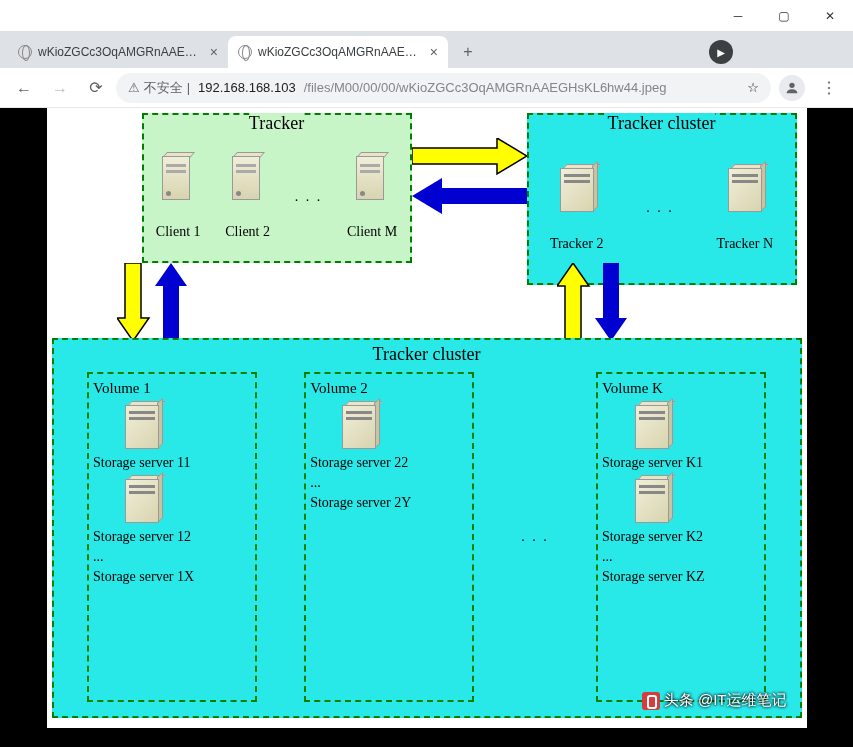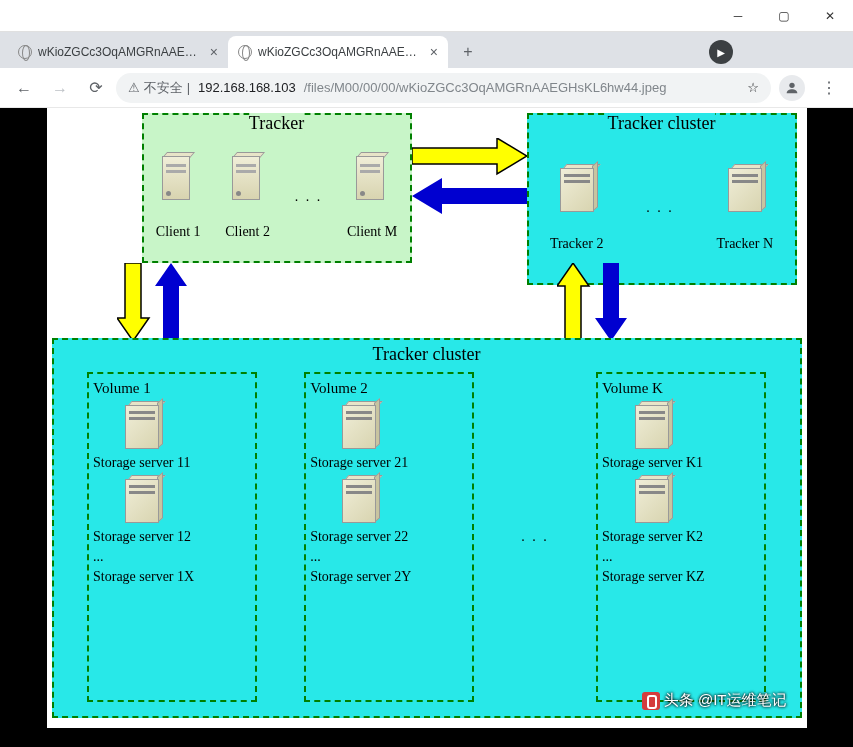--- a/index.html
+++ b/index.html
@@ -236,30 +236,20 @@
         <div class="volume">
           <div class="volume-label">Volume 2</div>
           <div class="storage-node">
             <div class="server-icon">
                 <div class="top"></div>
                 <div class="side"></div>
                 <div class="box"></div>
                 <div class="slot" style="top:10px"></div>
                 <div class="slot" style="top:16px"></div>
               </div>
-            <div class="node-label">Storage server 21</div>
-          </div>
-          <div class="storage-node">
-            <div class="server-icon">
-                <div class="top"></div>
-                <div class="side"></div>
-                <div class="box"></div>
-                <div class="slot" style="top:10px"></div>
-                <div class="slot" style="top:16px"></div>
-              </div>
             <div class="node-label">Storage server 22</div>
           </div>
           <div class="node-label">...</div>
           <div class="node-label">Storage server 2Y</div>
         </div>
 
         <div class="ellipsis">. . .</div>
 
         <div class="volume">
           <div class="volume-label">Volume K</div>

